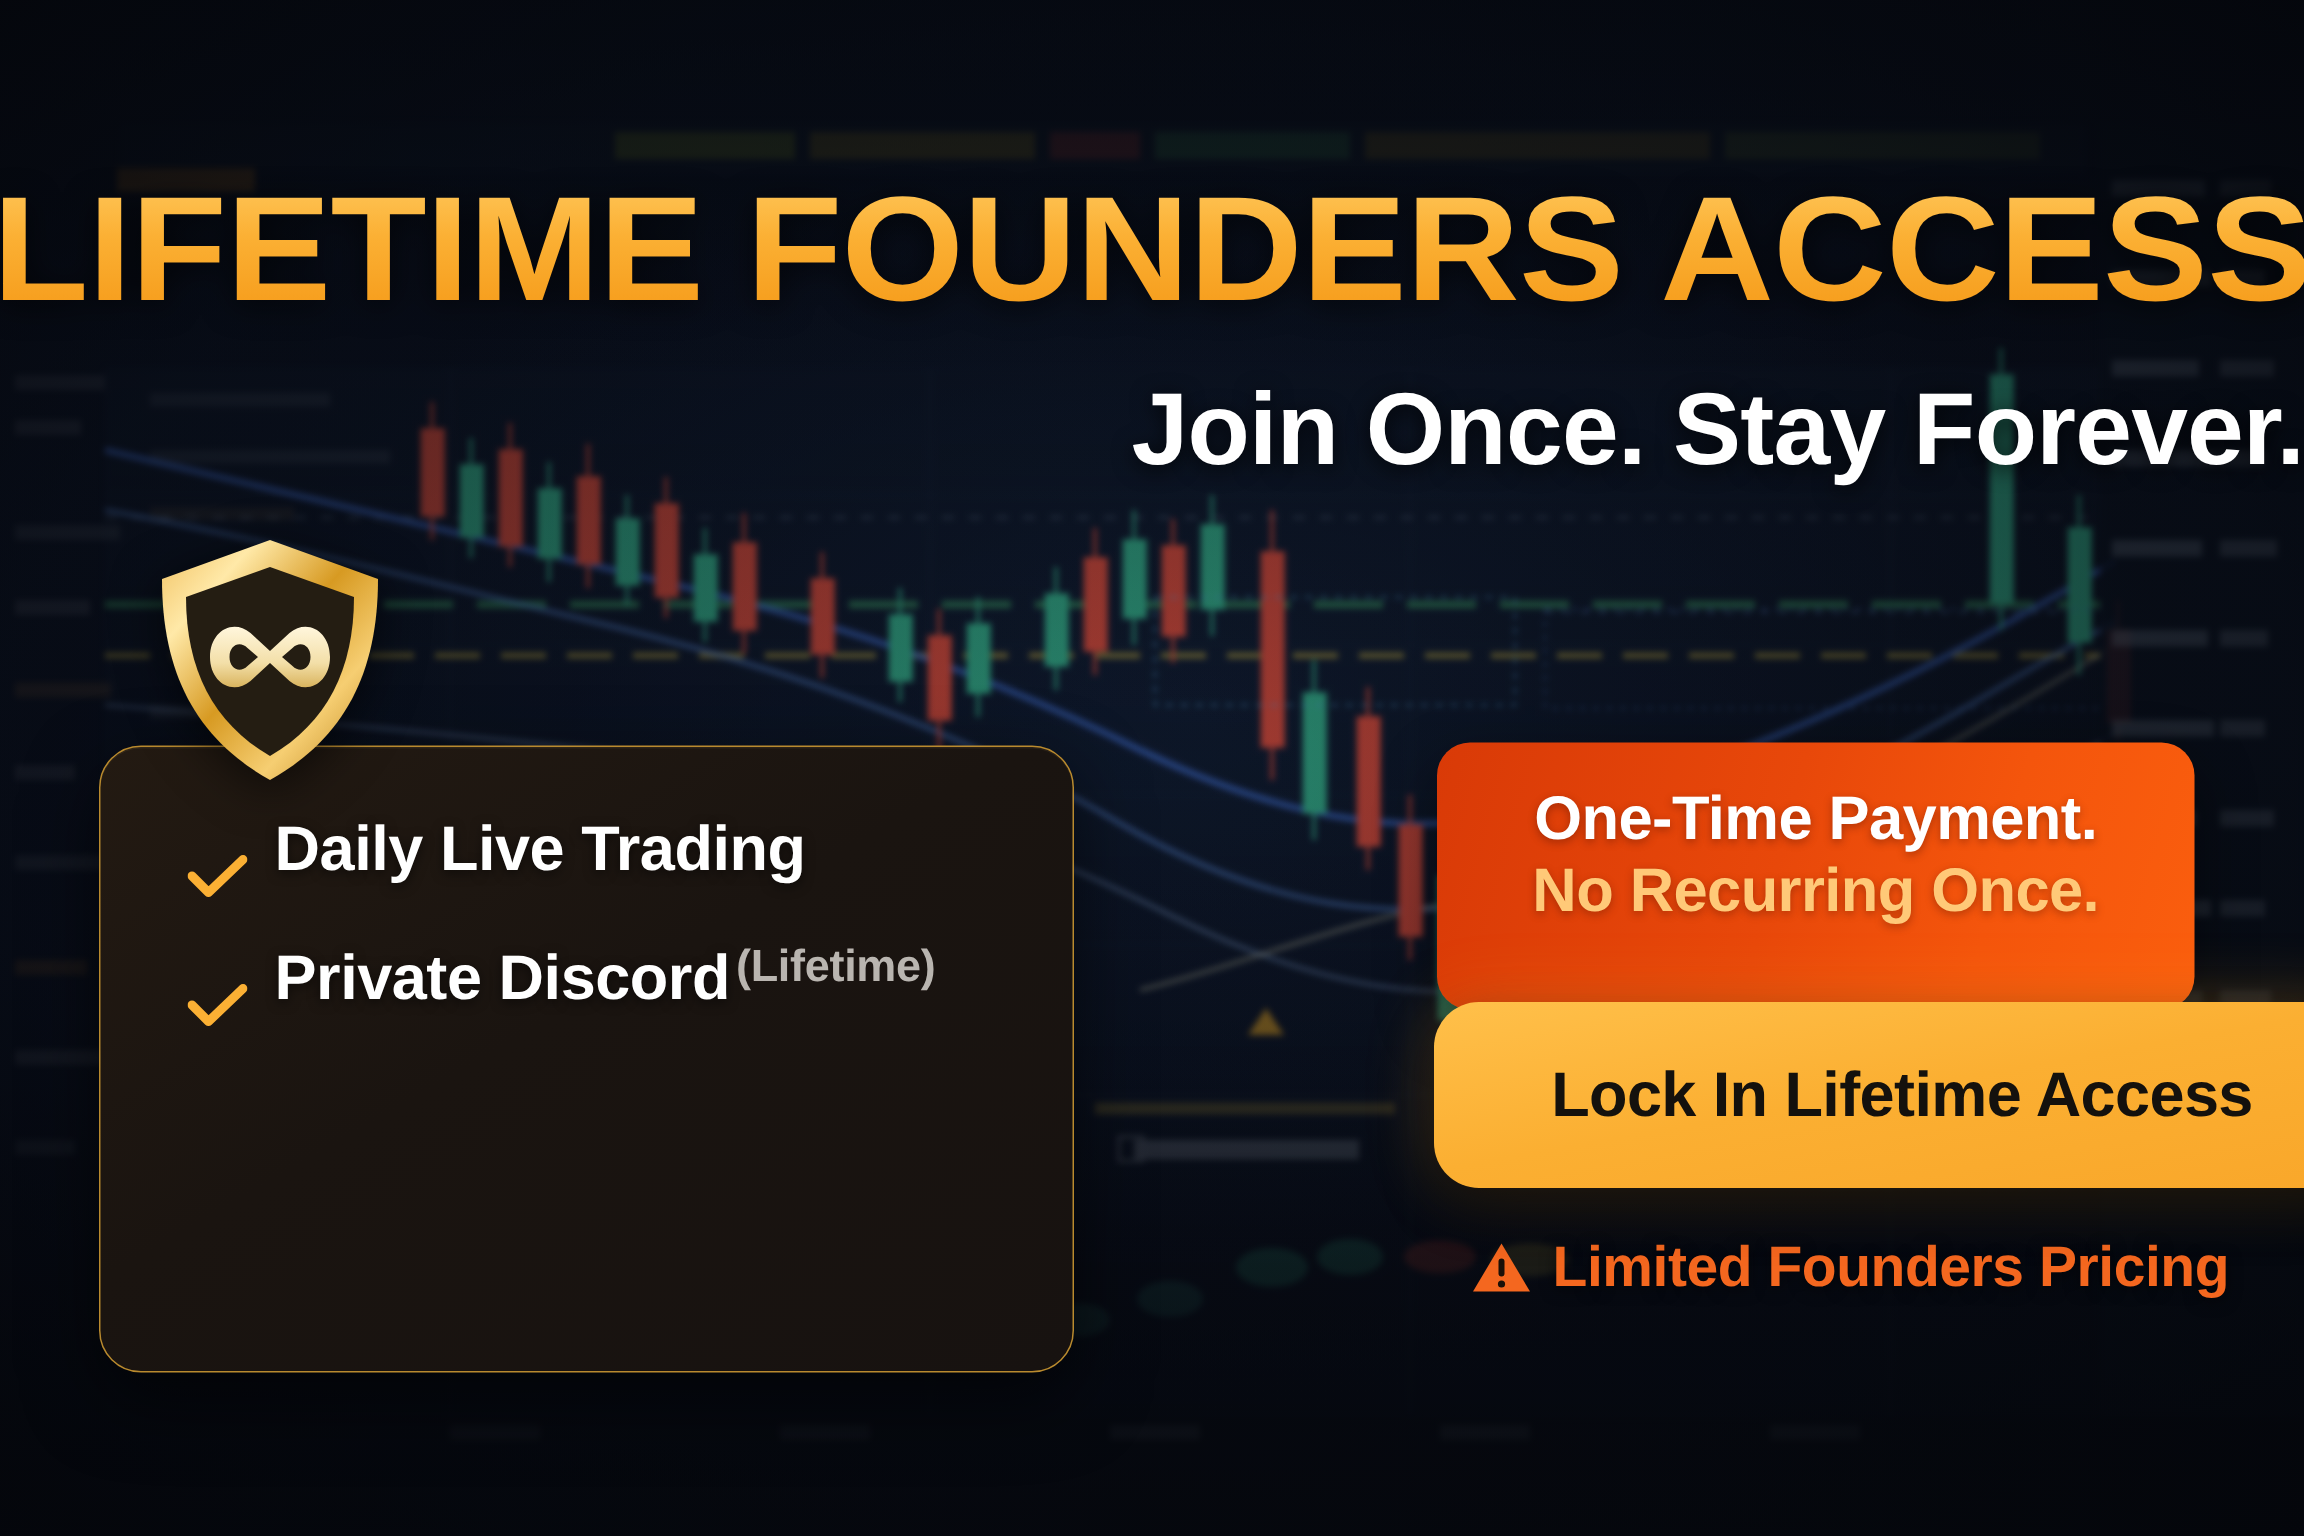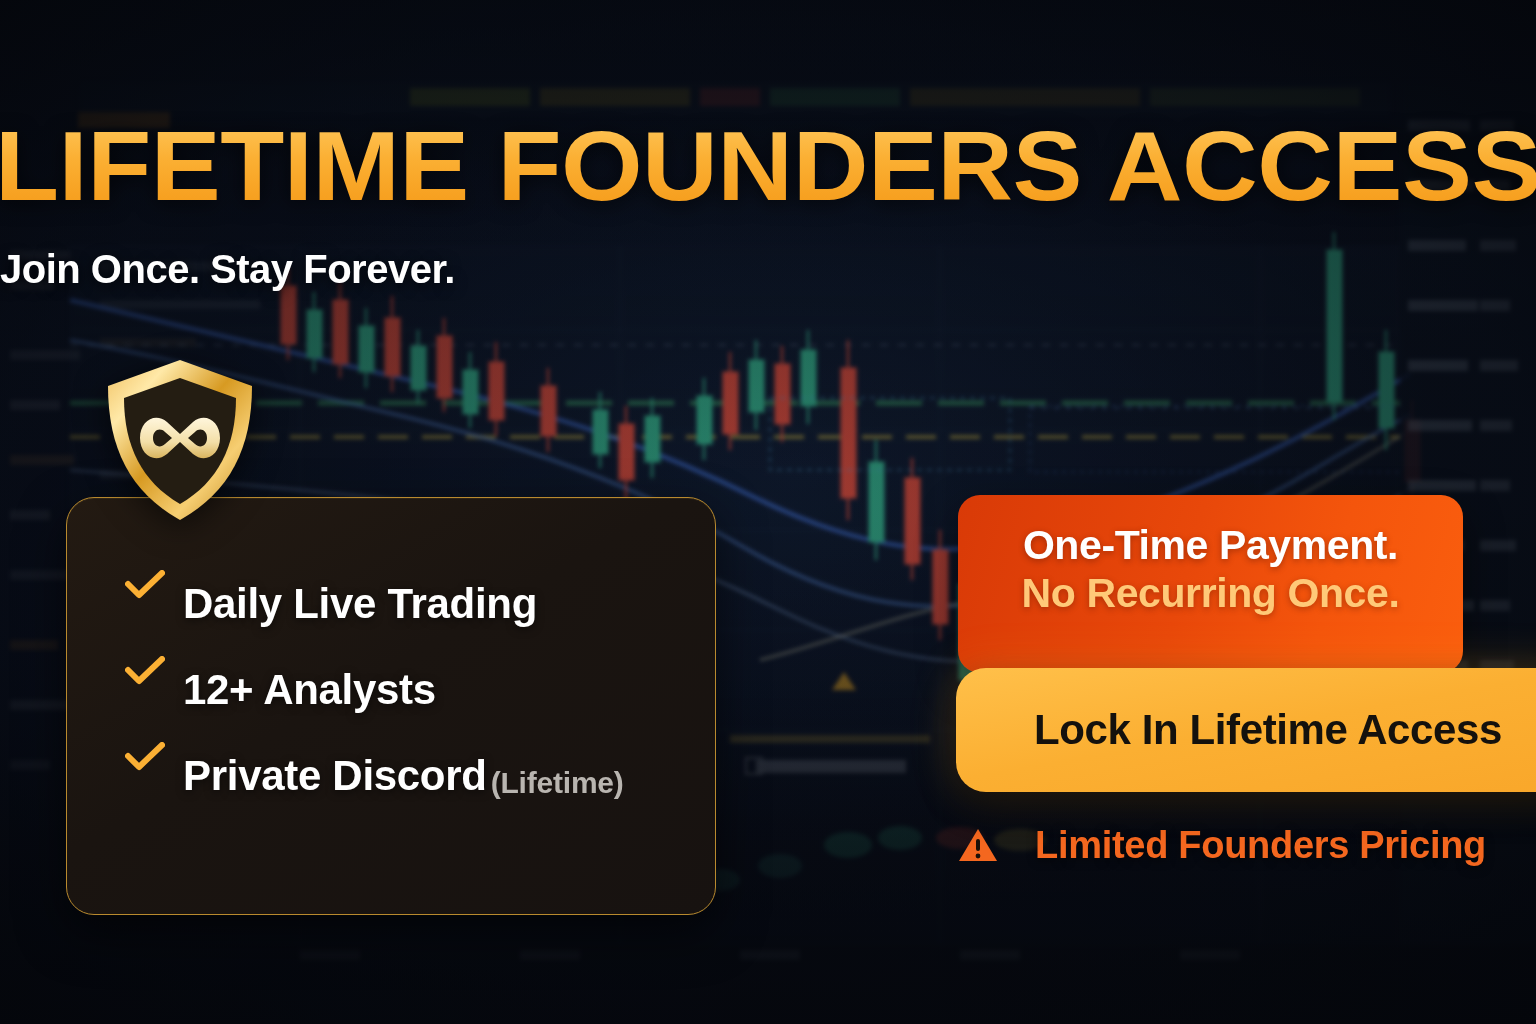--- a/index.html
+++ b/index.html
@@ -50,22 +50,22 @@
     -webkit-background-clip:text;
     background-clip:text;
     color:transparent;
     -webkit-text-fill-color:transparent;
     filter:drop-shadow(0 3px 10px rgba(0,0,0,0.65));
     white-space:nowrap;
   }
 
   #subtitle {
     position:absolute; left:0; right:0; top:247px;
-    text-align:left;
-    font-size:40px;
+    text-align:right;
+    font-size:68px;
     font-weight:bold;
     color:#ffffff;
     letter-spacing:-0.5px;
     text-shadow:0 3px 14px rgba(0,0,0,0.75);
   }
 
   
   #shield {
     position:absolute; left:92px; top:352px;
     width:176px; height:176px;
@@ -80,21 +80,21 @@
     width:650px; height:418px;
     border-radius:28px;
     border:1.5px solid #b98a2e;
     background:linear-gradient(150deg, #231a12 0%, #1a1410 45%, #171210 100%);
     box-shadow:0 18px 48px rgba(0,0,0,0.55), inset 0 1px 0 rgba(255,210,130,0.07);
     z-index:3;
     padding:44px 0 0 58px;
   }
   .feature-row {
     display:flex;
-    align-items:flex-end;
+    align-items:flex-start;
     height:86px;
   }
   .check {
     flex:0 0 auto;
     width:44px;
     color:#FBB034;
     font-size:0;
     align-self:center;
     margin-right:14px;
   }
@@ -159,21 +159,21 @@
     z-index:5;
     box-shadow:0 14px 34px rgba(0,0,0,0.48), 0 0 44px rgba(250,170,40,0.28);
   }
 
   
   #warning {
     position:absolute; left:958px; top:818px;
     width:528px; height:54px;
     display:flex;
     align-items:center;
-    justify-content:space-between;
+    justify-content:flex-end;
     gap:14px;
     z-index:4;
   }
   #warn-icon { flex:0 0 auto; font-size:0; }
   #warn-text {
     font-size:38px;
     font-weight:bold;
     color:#F4671F;
     letter-spacing:-0.3px;
     text-shadow:0 2px 10px rgba(0,0,0,0.6);
@@ -430,28 +430,20 @@
     <div class="feature-row">
       <span class="check">
         <svg width="40" height="30" viewBox="0 0 40 30" aria-hidden="true">
           <path d="M3 14 L14 25 L37 3" fill="none" stroke="#FBB034" stroke-width="6" stroke-linecap="round" stroke-linejoin="round"></path>
         </svg>
       </span>
       <span class="feature-label">Daily Live Trading</span>
     </div>
 
 
-    <div class="feature-row">
-      <span class="check">
-        <svg width="40" height="30" viewBox="0 0 40 30" aria-hidden="true">
-          <path d="M3 14 L14 25 L37 3" fill="none" stroke="#FBB034" stroke-width="6" stroke-linecap="round" stroke-linejoin="round"></path>
-        </svg>
-      </span>
-      <span class="feature-label">12+ Analysts</span>
-    </div>
 
     <div class="feature-row">
       <span class="check">
         <svg width="40" height="30" viewBox="0 0 40 30" aria-hidden="true">
           <path d="M3 14 L14 25 L37 3" fill="none" stroke="#FBB034" stroke-width="6" stroke-linecap="round" stroke-linejoin="round"></path>
         </svg>
       </span>
       <span class="feature-label">Private Discord</span>
       <span class="feature-note">(Lifetime)</span>
     </div>

